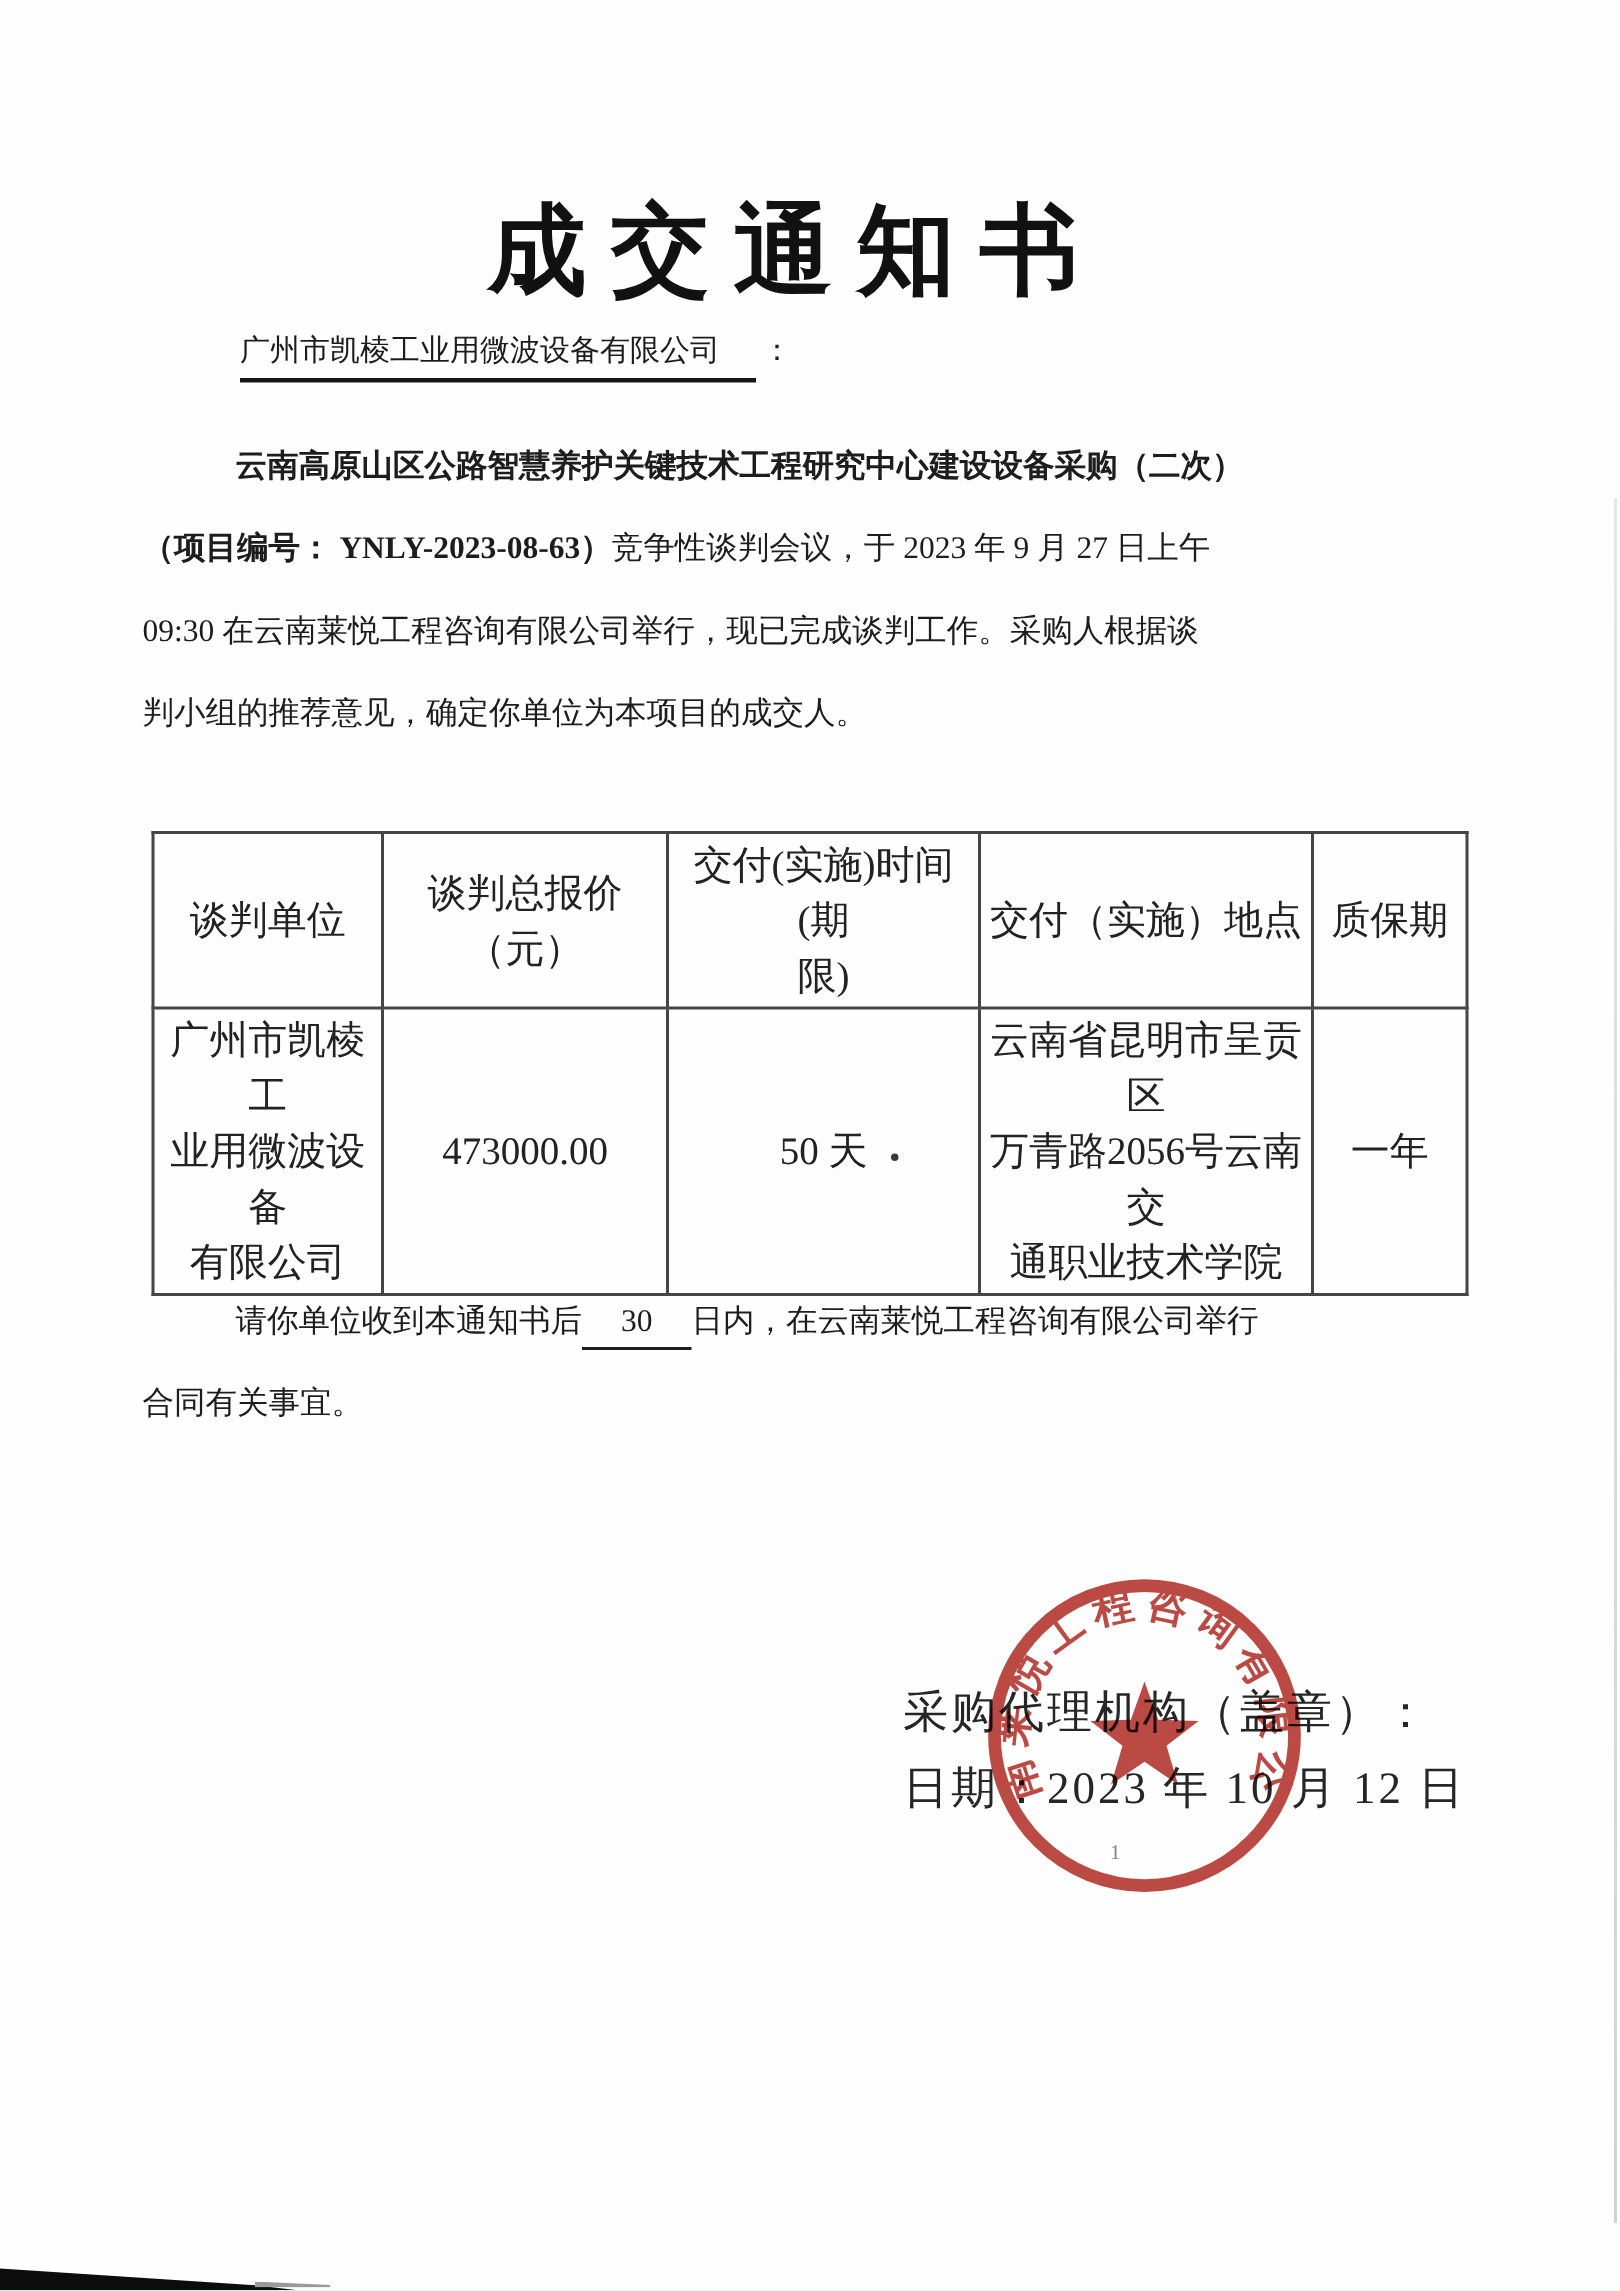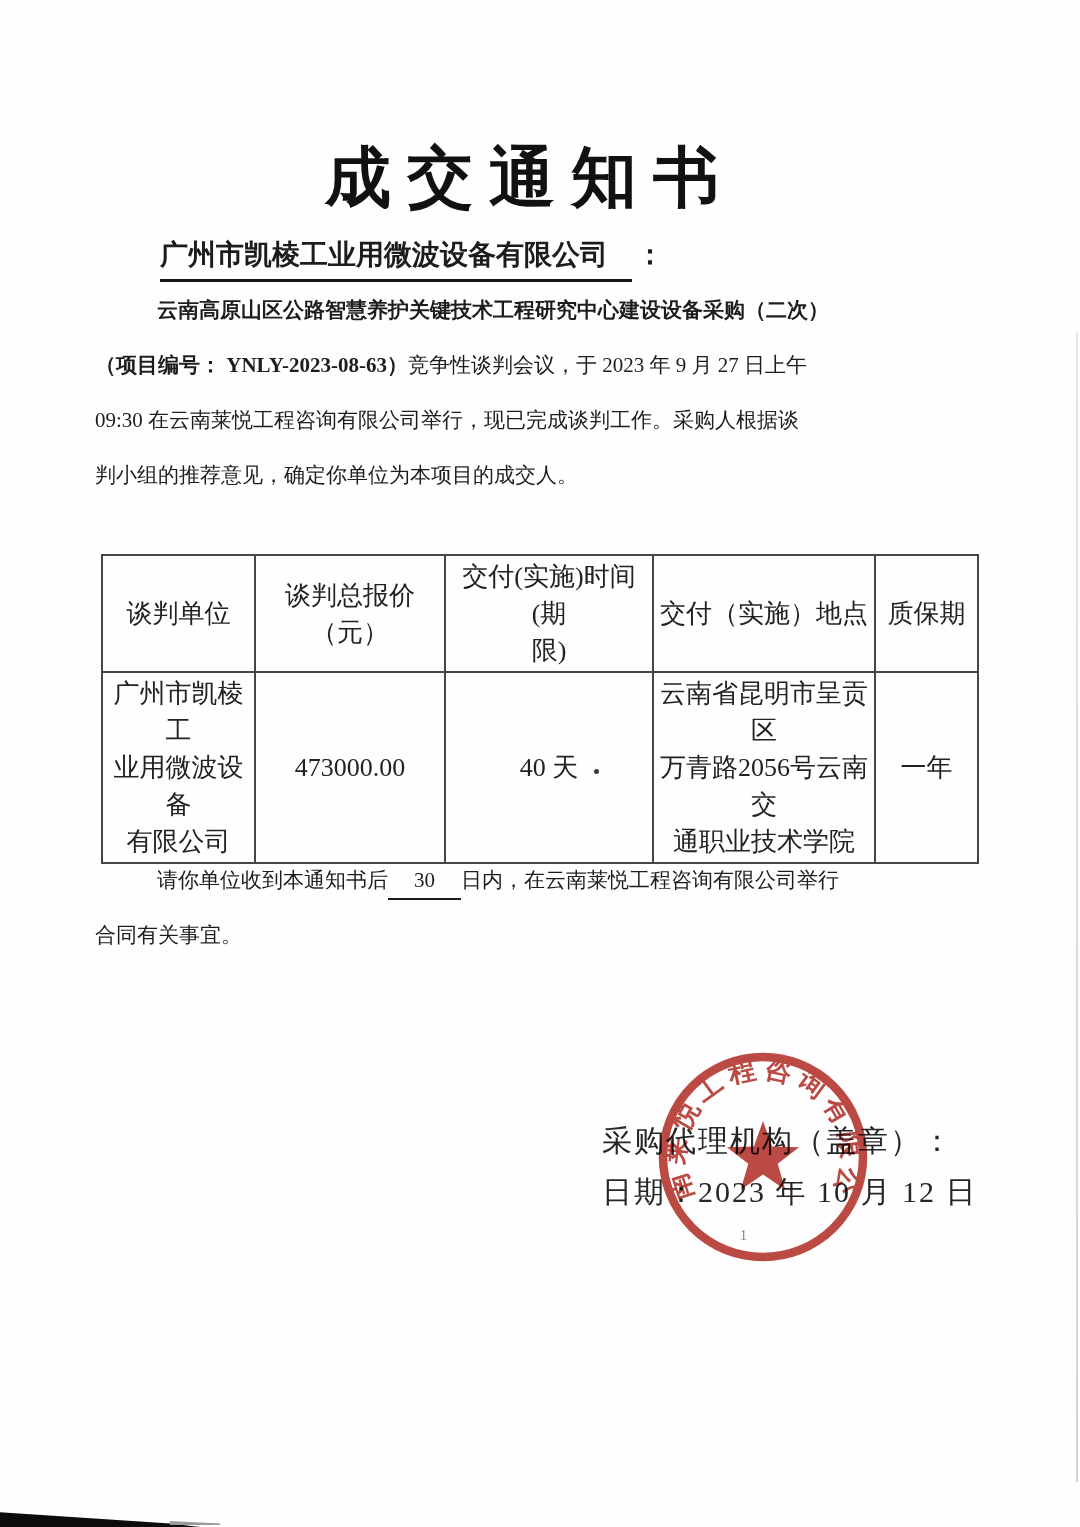--- a/index.html
+++ b/index.html
@@ -17,25 +17,24 @@
   
   .doc-title {
     position: absolute;
     top: 122px; left: 0; right: 20px;
     text-align: center;
     font-size: 66px;
     font-weight: bold;
     letter-spacing: 16px;
     color: #111;
     white-space: nowrap;
-    margin-top: 11px;
   }
 
   
-  .addressee { position: absolute; top: 236px; left: 160px; font-size: 28px; font-weight: bold; white-space: nowrap; }
+  .addressee { position: absolute; top: 220px; left: 160px; font-size: 20px; font-weight: normal; white-space: nowrap; }
   .addressee .name { border-bottom: 3px solid #161616; padding-bottom: 5px; padding-right: 24px; display: inline-block; }
   .addressee .colon { margin-left: 4px; }
 
   
   .para { position: absolute; left: 95px; width: 880px; font-size: 21px; line-height: 55px; color: #1d1d1d; }
   .para .line { white-space: nowrap; }
   .para .indent { padding-left: 62px; }
   .bold { font-weight: bold; }
 
   .para1 { top: 283px; }
@@ -145,21 +144,21 @@
       <th>交付(实施)时间(期
 限)</th>
       <th>交付（实施）地点</th>
       <th>质保期</th>
     </tr>
     <tr class="body-row">
       <td>广州市凯棱工
 业用微波设备
 有限公司</td>
       <td>473000.00</td>
-      <td>40 天</td>
+      <td>50 天</td>
       <td>云南省昆明市呈贡区
 万青路2056号云南交
 通职业技术学院</td>
       <td>一年</td>
     </tr>
   </tbody>
     </table>
 
   <div class="para closing">
     <div class="line indent"><span>请你单位收到本通知书后</span><span class="blank-underline">30</span><span>日内，在云南莱悦工程咨询有限公司举行</span></div>

